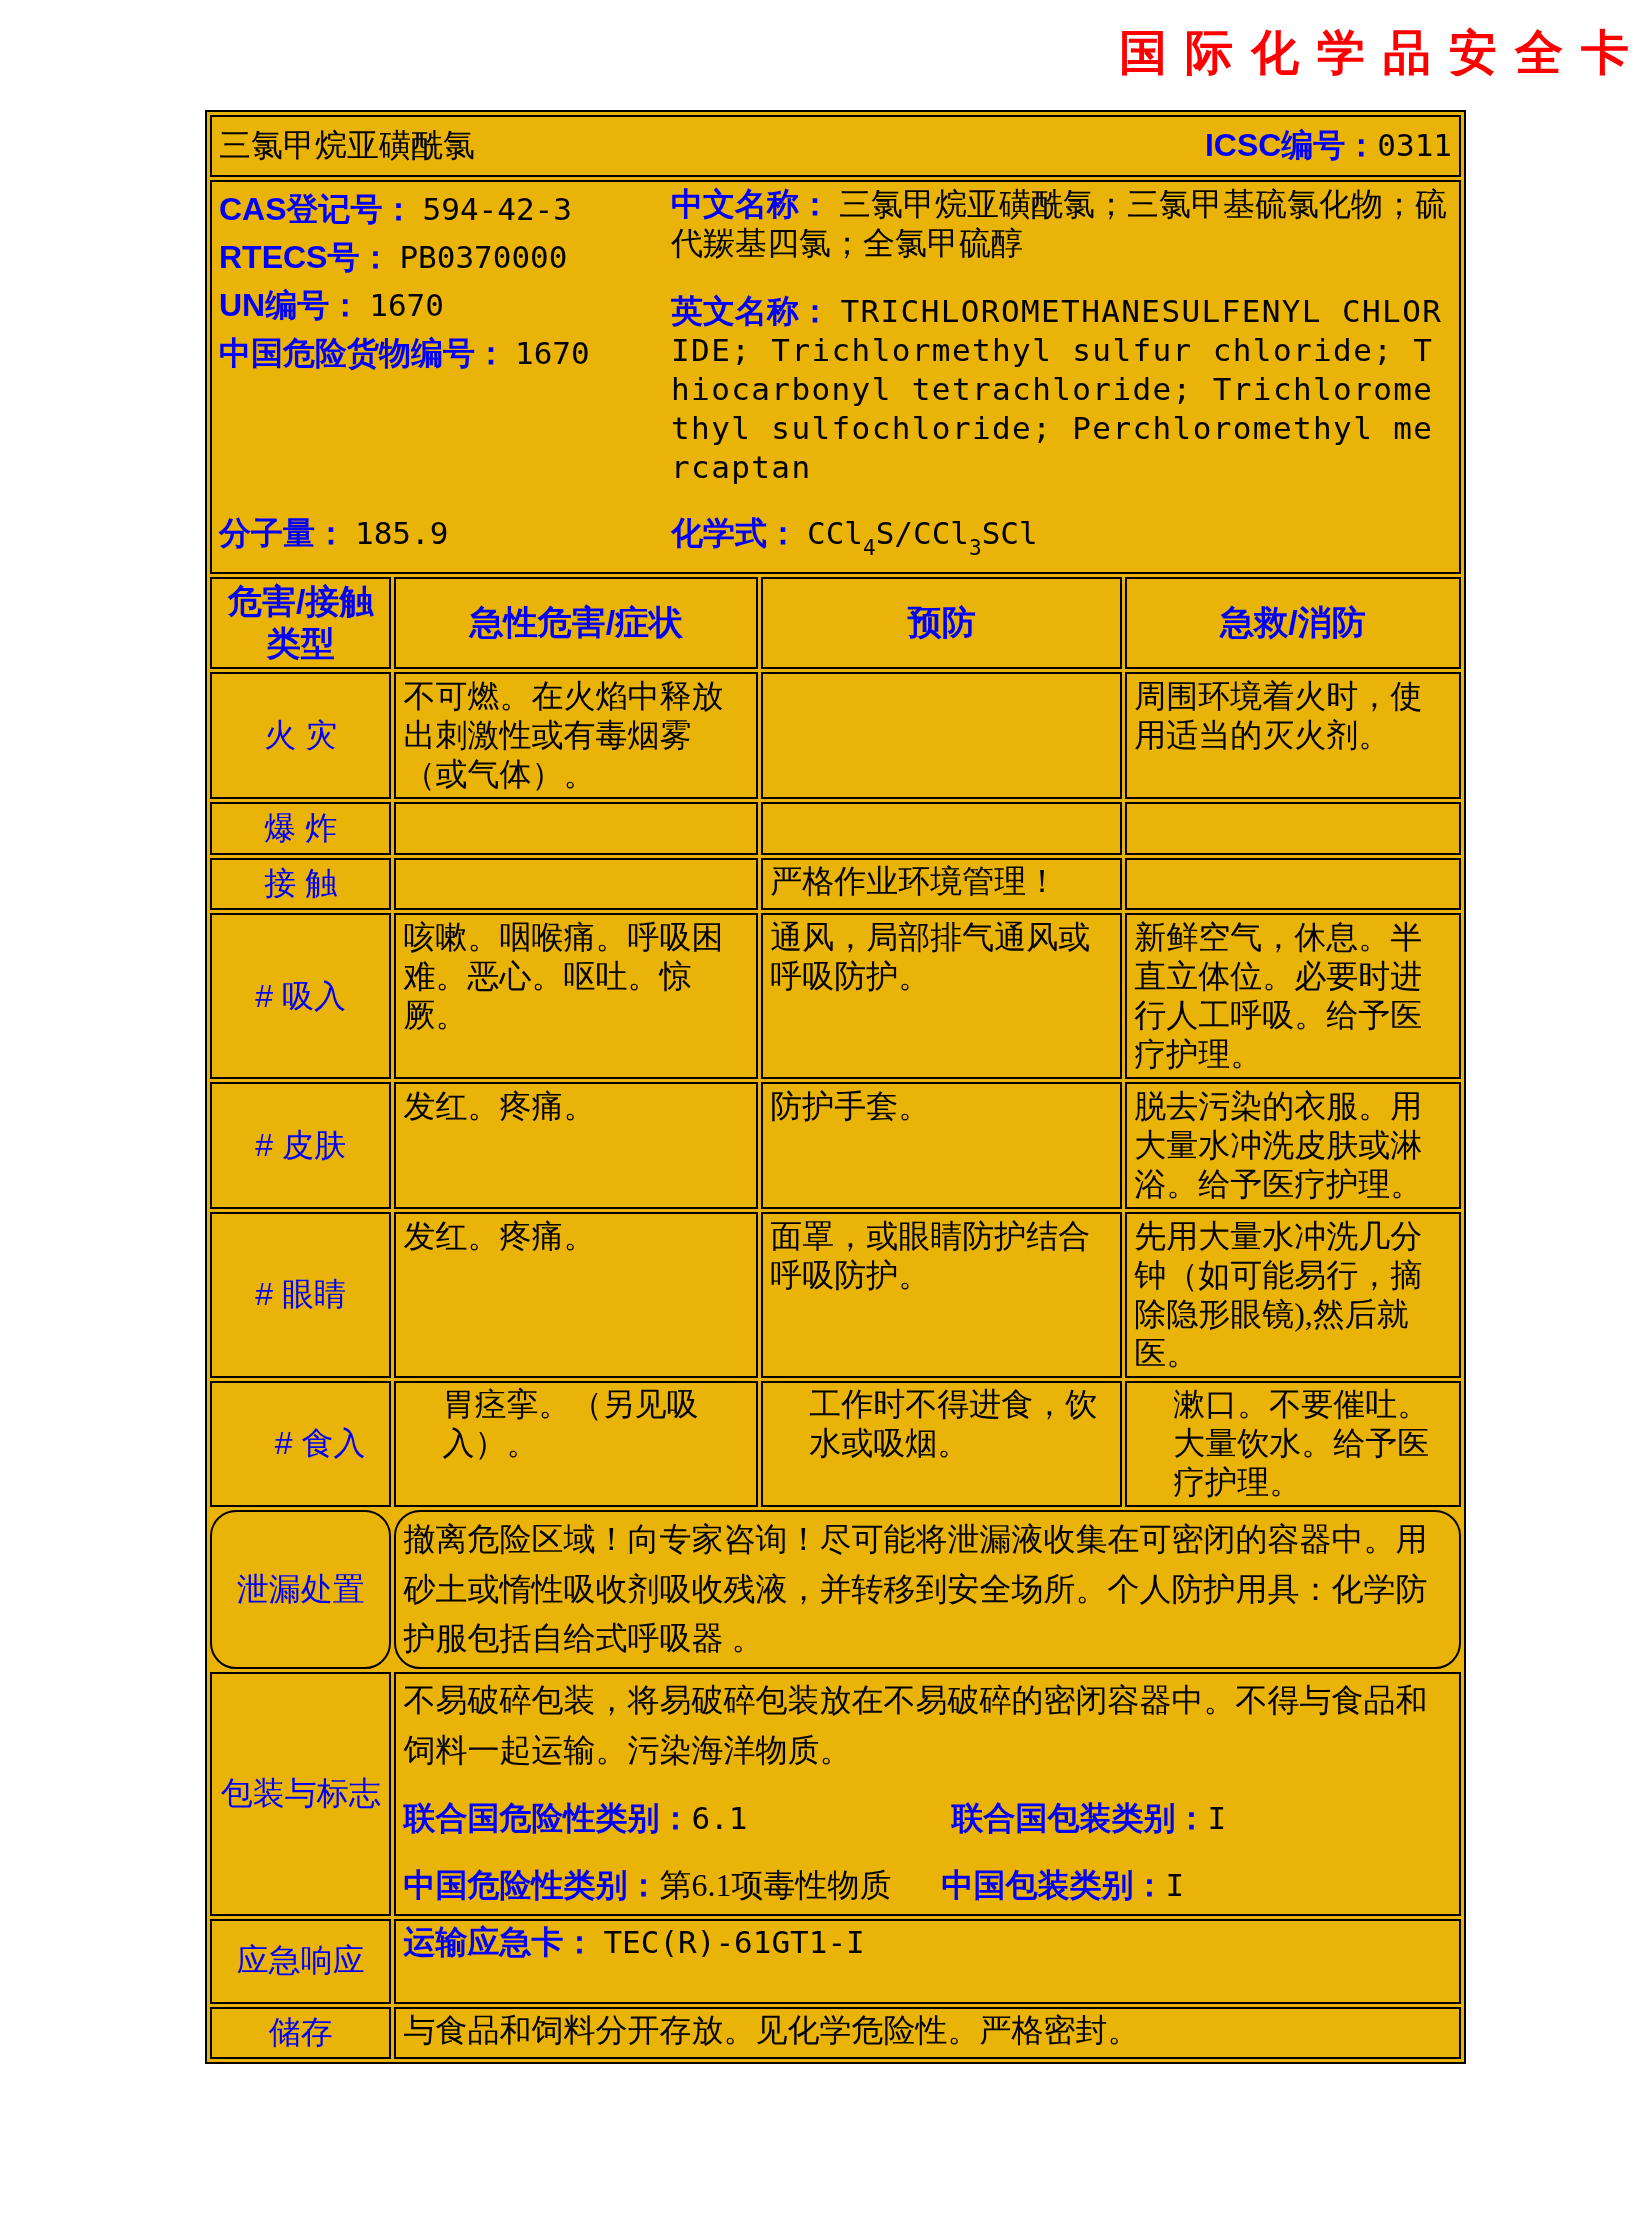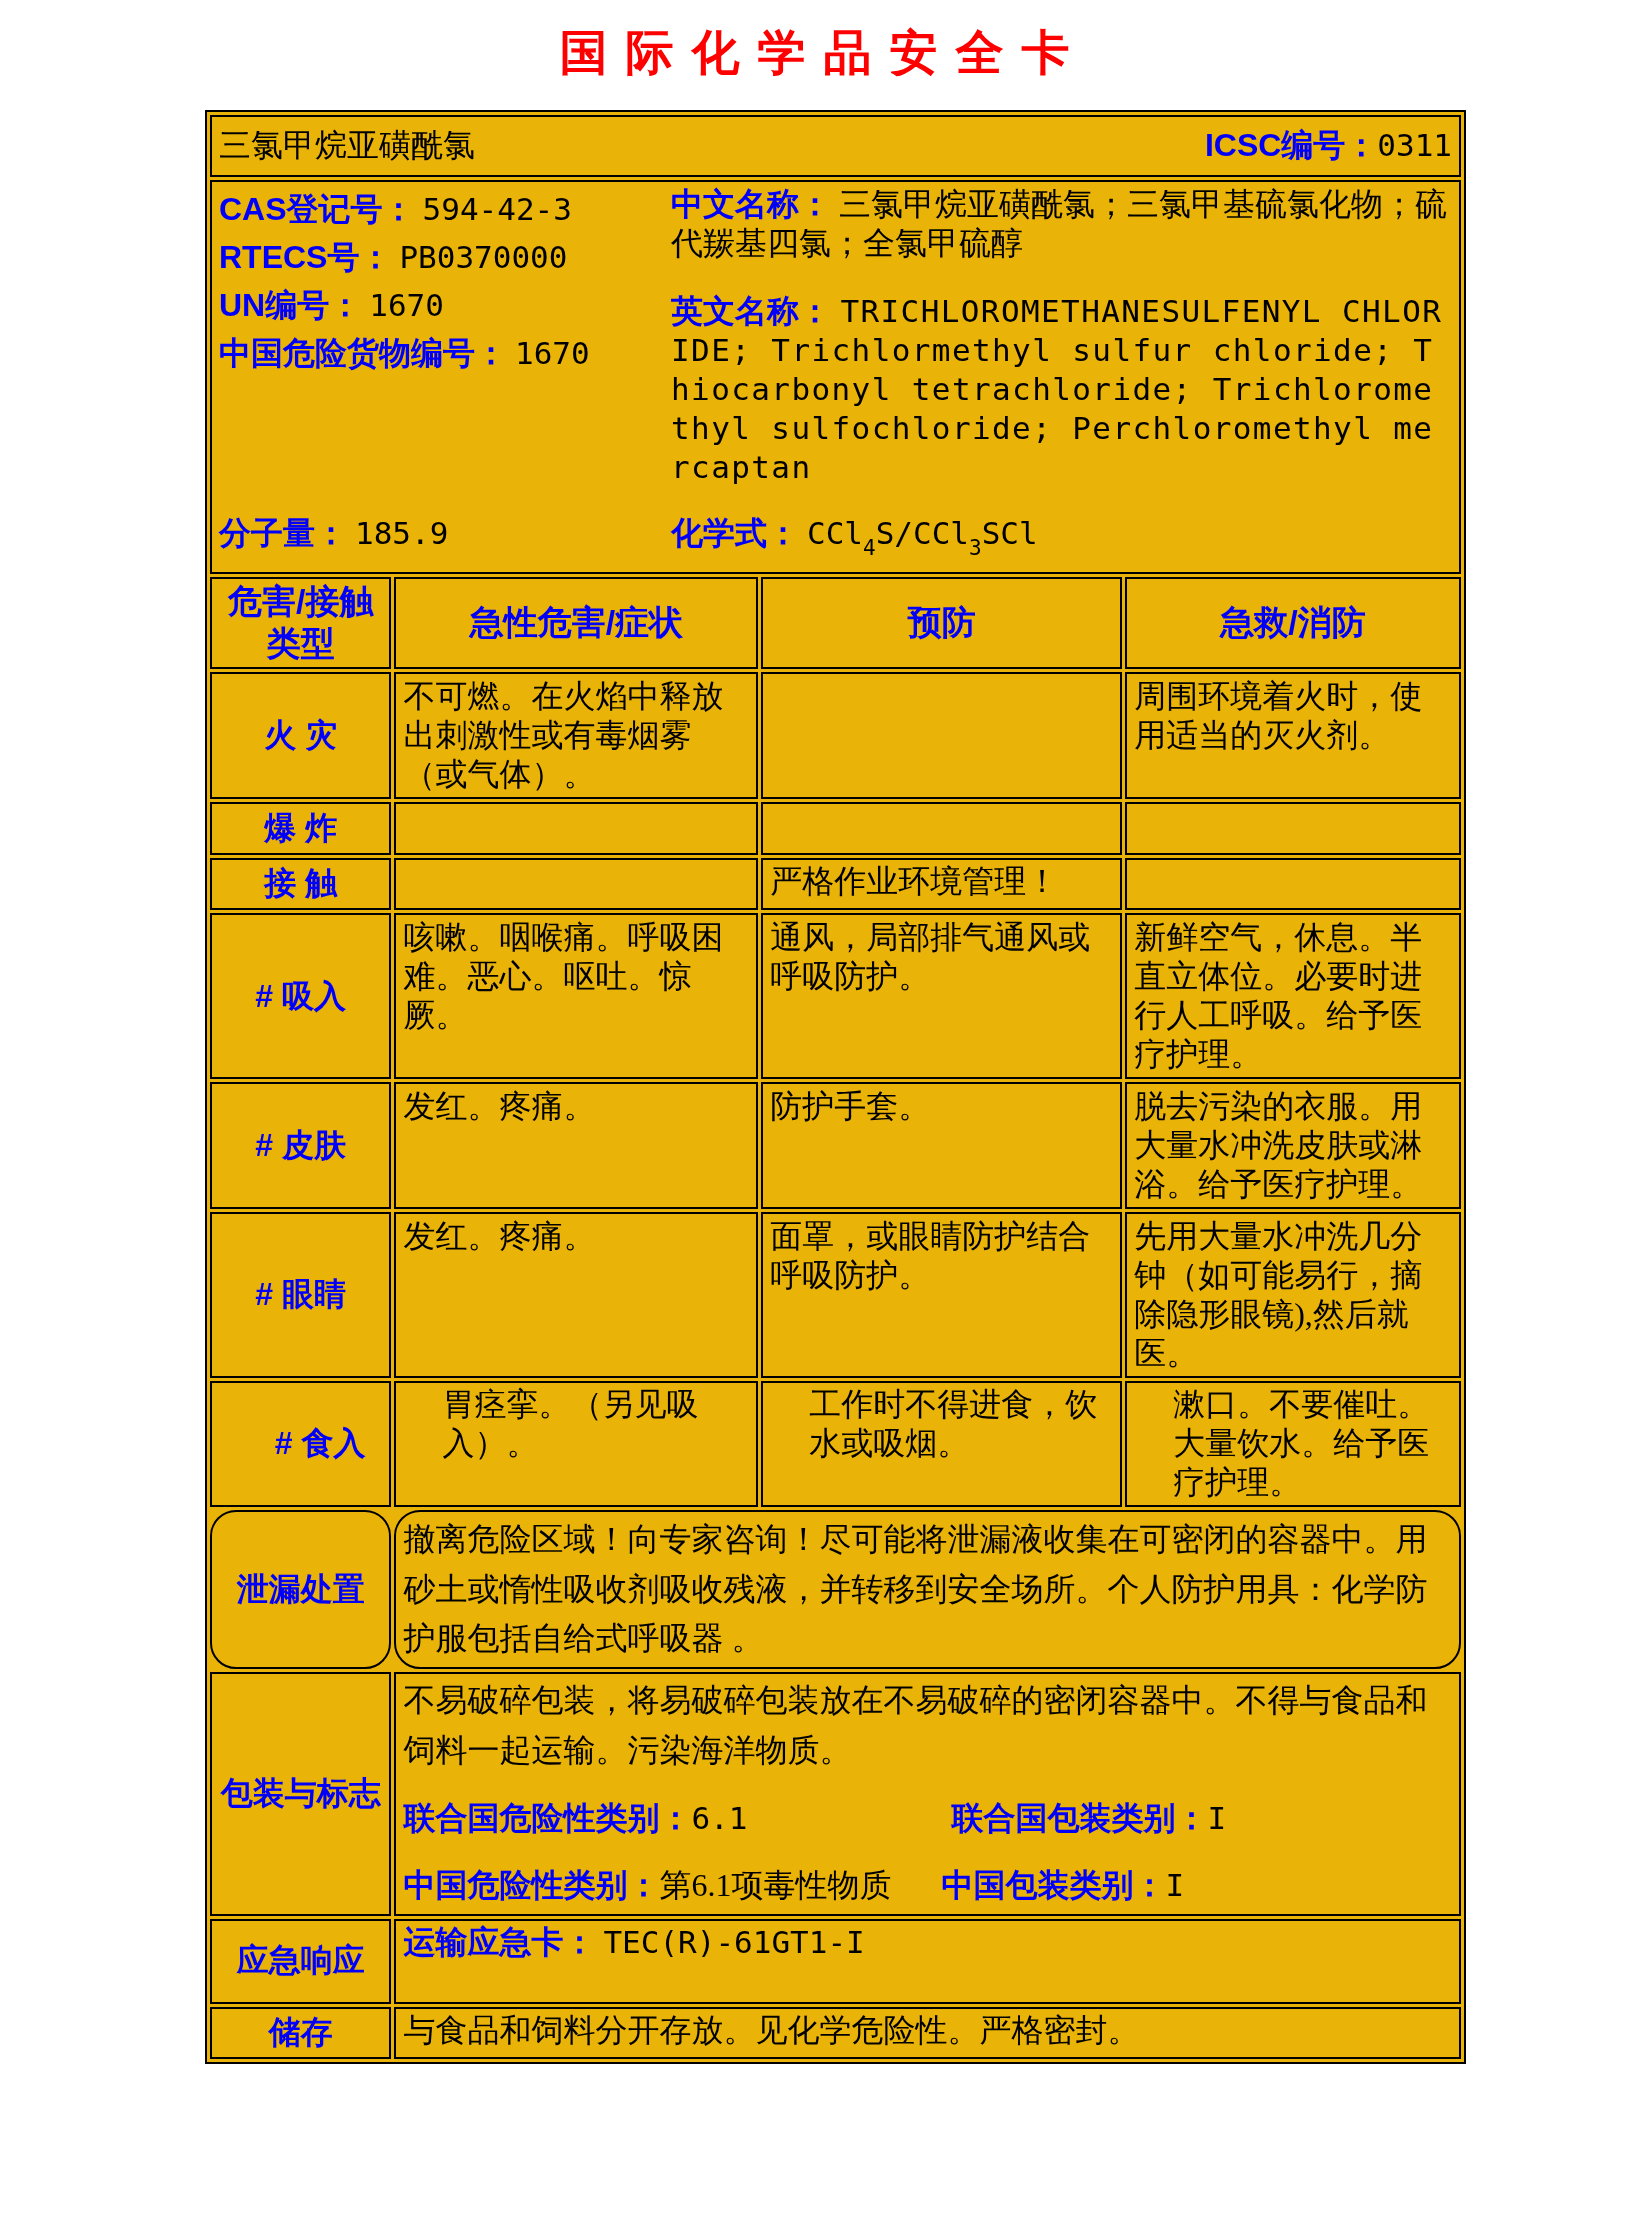--- a/index.html
+++ b/index.html
@@ -1,37 +1,37 @@
 <!DOCTYPE html>
 <html style="font-size:11.2px"><head>
 <meta charset="utf-8">
 <style>
   html,body{margin:0;padding:0;}
   body{
     width:1647px;height:2227px;background:#ffffff;position:relative;
     font-family:"Liberation Serif","DejaVu Serif",serif;color:#000;
   }
   .page-title{
-    margin:21px 0 16px 0;text-align:center;color:#fe0000;
+    margin:21px 0 16px 0;text-align:right;color:#fe0000;
     font-family:Liberation Sans, sans-serif;
     font-size:48px;font-weight:bold;letter-spacing:18px;
   }
   table.card{
     margin:25px 0 0 205px;width:1261px;table-layout:fixed;
     border-collapse:separate;border-spacing:3.5px;border:2.8px solid #000;background:#eab308;
   }
   td{
     border:2.1px solid #000;box-sizing:border-box;vertical-align:top;
     padding:2.8px 7px;font-size:32px;line-height:1.22;word-break:break-all;
     overflow:hidden;
   }
   .blab{color:#0000fa;font-weight:bold;font-family:Liberation Sans, sans-serif;}
   .val{font-family:"DejaVu Sans Mono","Liberation Mono",monospace;font-size:31px;}
   .label-cell{
-    color:#0000fa;font-weight:bold;text-align:center;vertical-align:middle;
+    color:#0000fa;font-weight:normal;text-align:center;vertical-align:middle;
     font-family:"Liberation Sans","DejaVu Sans",sans-serif;font-size:32px;line-height:1.35;
   }
   .header-cell{
     color:#0000fa;font-weight:bold;text-align:center;vertical-align:middle;
     font-family:"Liberation Sans","DejaVu Sans",sans-serif;font-size:34px;height:83px;
   }
   .hdr-narrow{display:inline-block;max-width:153px;}
   .name-row-cell{height:62px;vertical-align:middle;}
   .name-flex{display:flex;justify-content:space-between;align-items:center;}
   .ids-cell{height:384px;}

